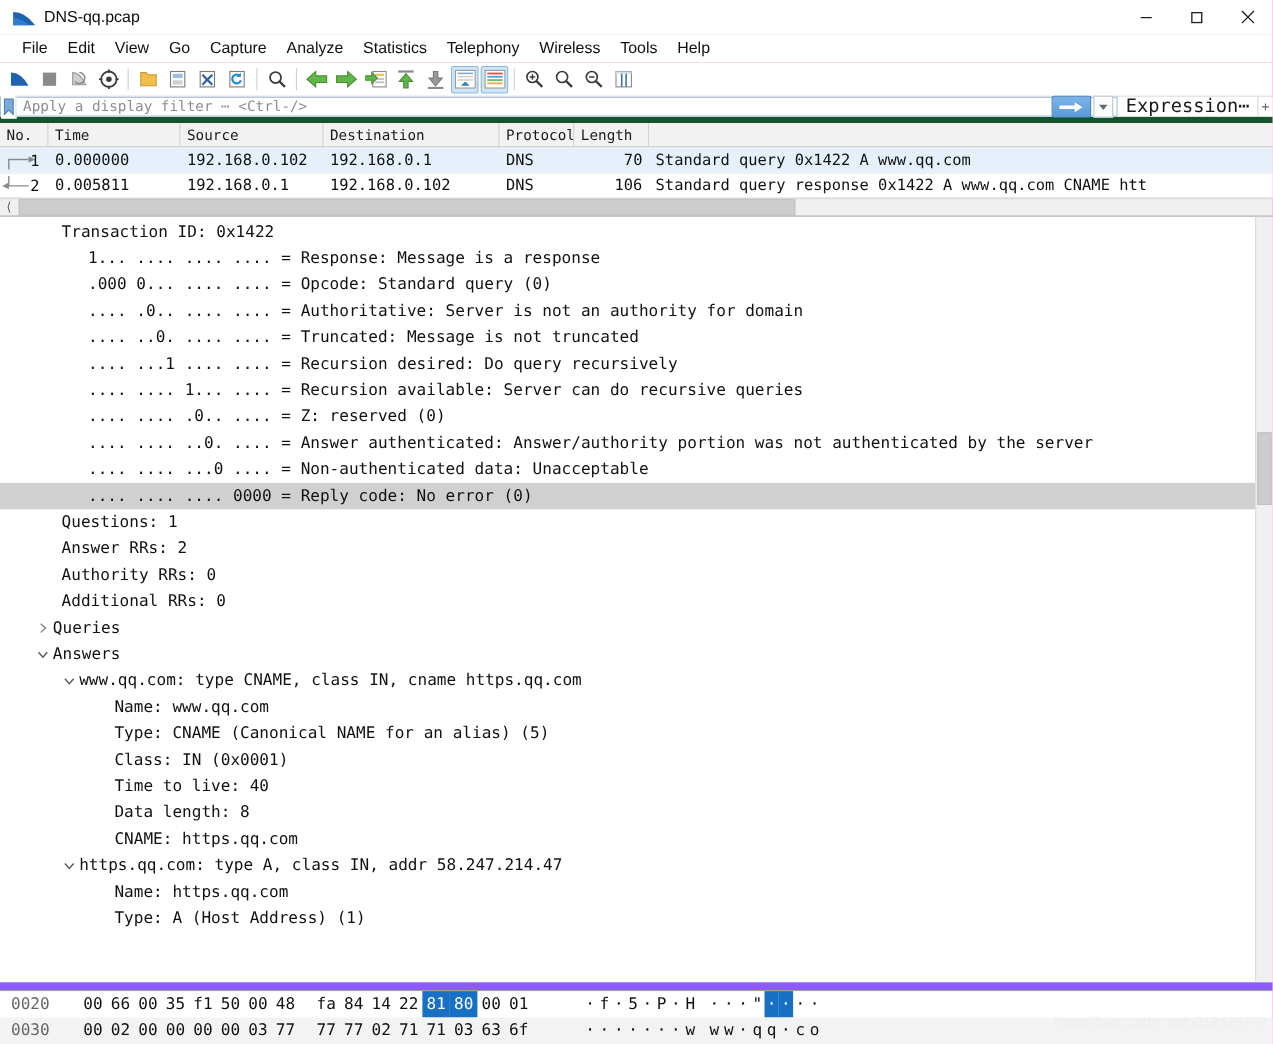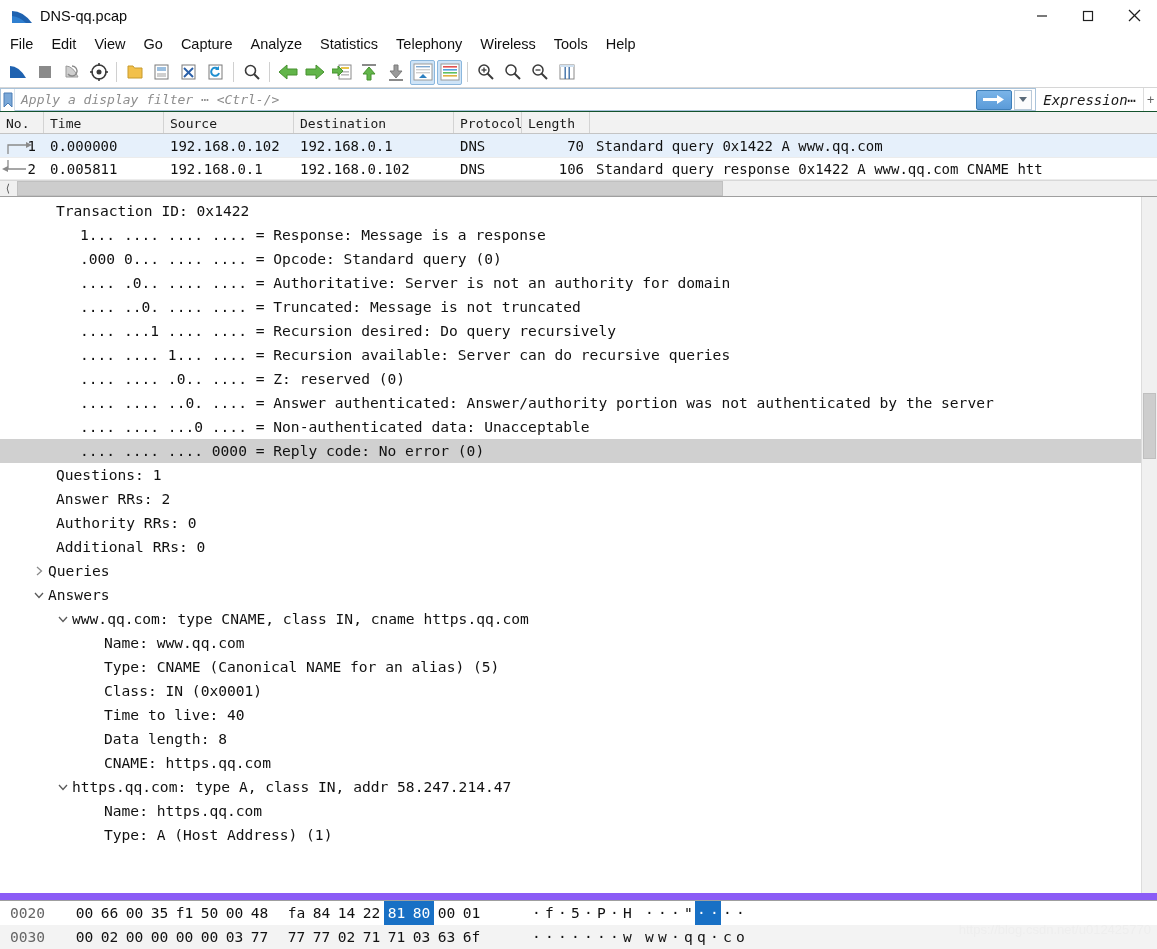--- a/index.html
+++ b/index.html
@@ -35,21 +35,21 @@
     width: 46px; height: 31px;
     display: flex; align-items: center; justify-content: center;
     cursor: default;
   }
   .win-btn svg { display:block; }
 
   
   .menubar {
     height: 26px; min-height: 26px;
     display: flex; align-items: center;
-    padding-left: 1px;
+    padding-left: 11px;
     background: #ffffff;
     font-size: 14.5px; color: #101010;
   }
   .menu-item {
     padding: 2px 9px 3px 9px;
     white-space: nowrap;
     cursor: default;
   }
 
   
@@ -71,22 +71,21 @@
   .tb svg { display: block; }
   .tb-sep {
     width: 1px; height: 20px; background: #d0d0d0; margin: 0 4px;
   }
 
   
   .filterbar {
     height: 24px; min-height: 24px;
     display: flex; align-items: stretch;
     background: #ffffff;
-    border-bottom: 1px solid #14532d;
-    font-style: italic;
+    border-bottom: 6px solid #14532d;
   }
   .filter-input-wrap {
     flex: 1;
     display: flex; align-items: center;
     border: 1px solid #a9c3da;
     background: #ffffff;
     margin: 0;
     position: relative;
   }
   .filter-bookmark {
@@ -116,21 +115,21 @@
     width: 18px; height: 20px;
     border: 1px solid #b9c9d8;
     background: #fcfcfc;
     display: flex; align-items: center; justify-content: center;
     align-self: center; margin-right: 3px;
   }
   .expression-btn {
     display: flex; align-items: center;
     padding: 0 7px 0 7px;
     font-family: "DejaVu Sans Mono", monospace;
-    font-size: 14px; color: #1a1a1a;
+    font-size: 17px; color: #1a1a1a;
     white-space: nowrap;
     background: #ffffff;
     text-align: right;
   }
   .filter-tail {
     width: 14px;
     display:flex; align-items:center; justify-content:center;
     font-family: "DejaVu Sans Mono", monospace;
     font-size: 12px; color:#666;
     background:#ffffff;

